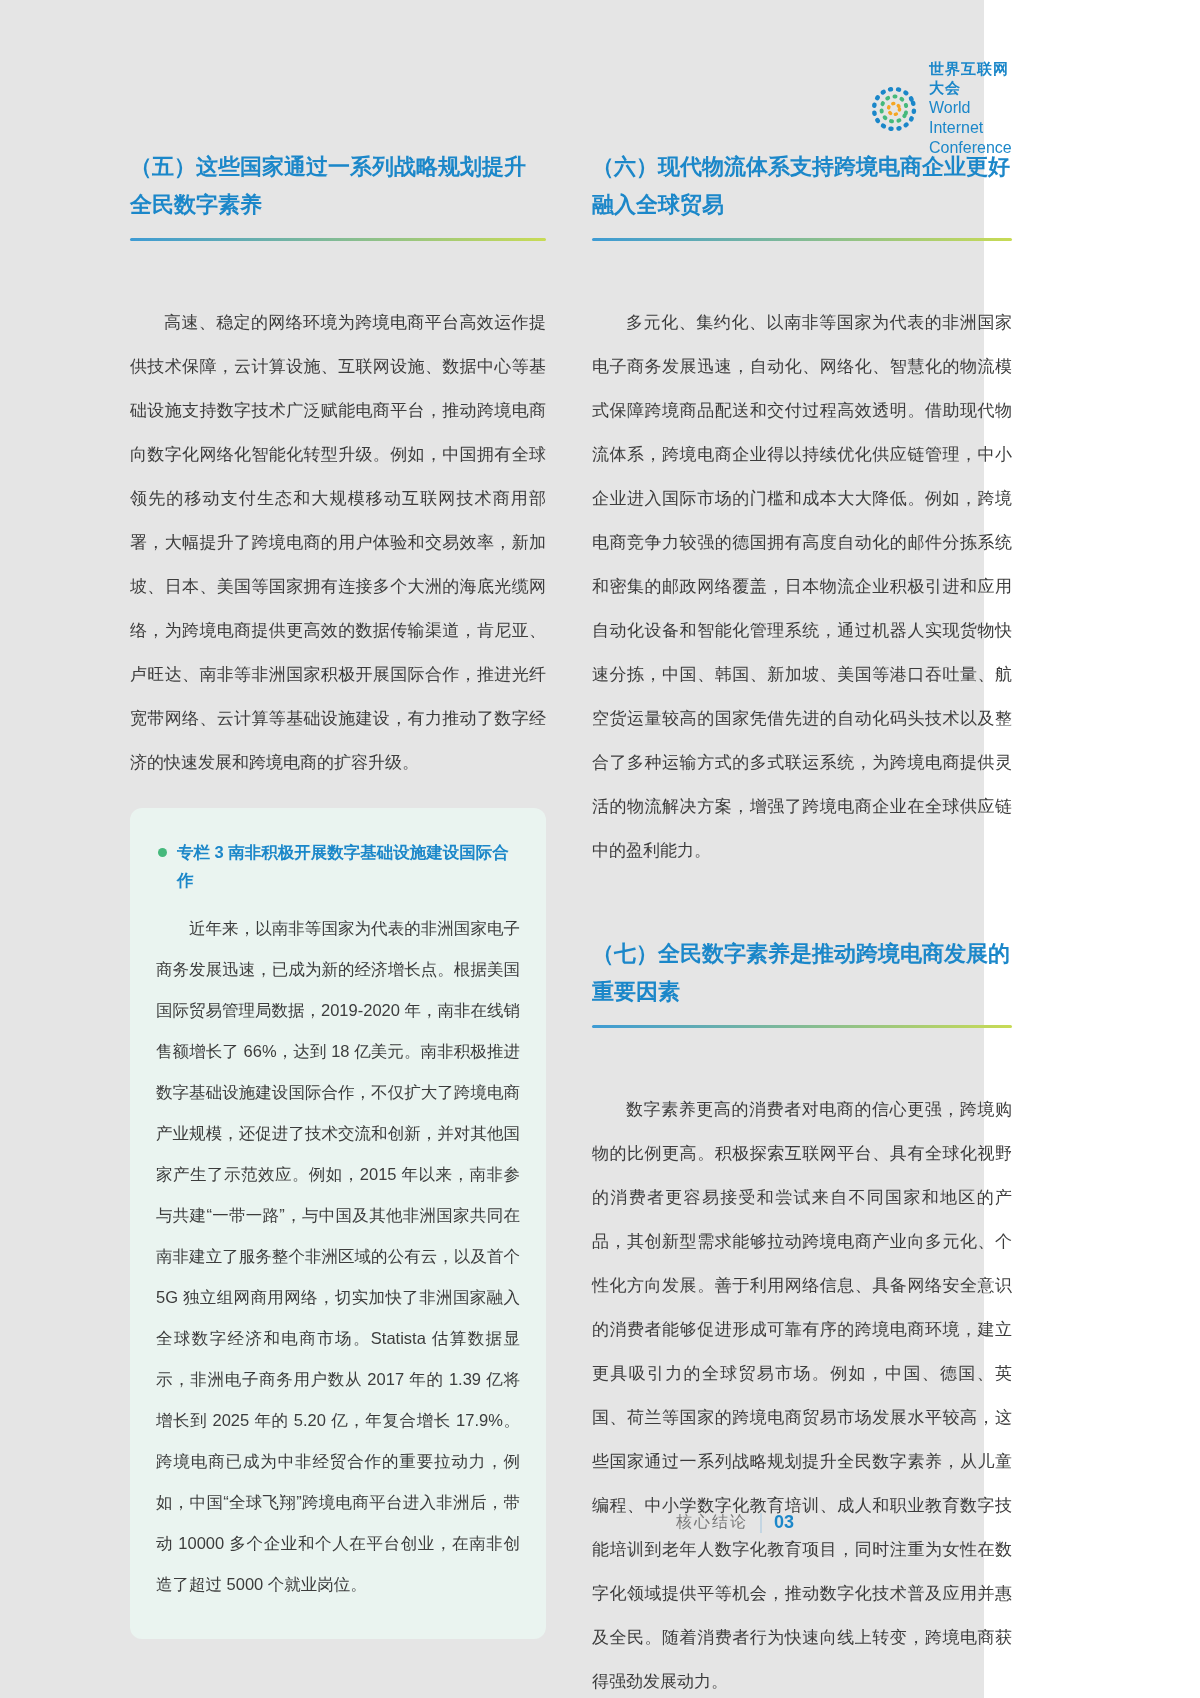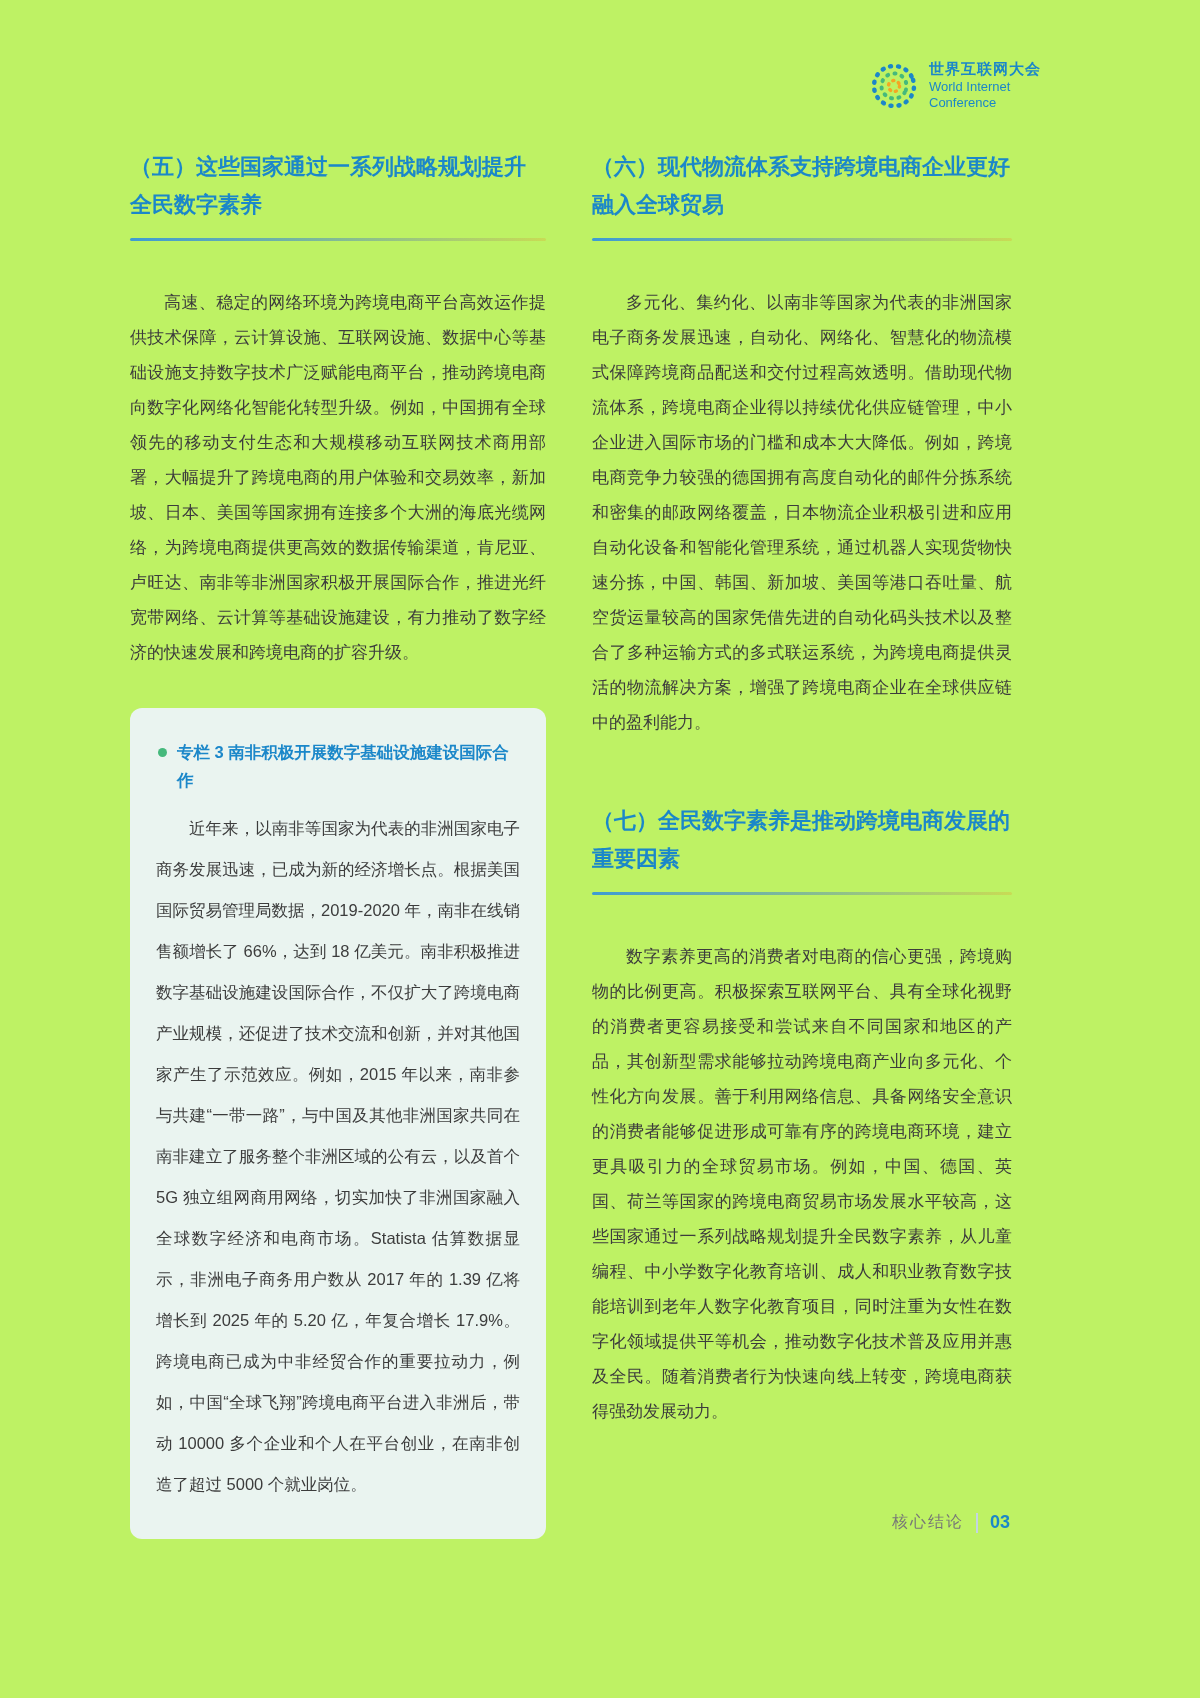--- a/index.html
+++ b/index.html
@@ -1,51 +1,51 @@
 <!DOCTYPE html>
 <html lang="zh" style="--accent_blue: #1B87C9; --accent_green: #45B97C; --divider_start: #3D9BD4; --divider_end: #C8DB55; --box_bg: #EAF4F0; --body_text: #3C3C3C; --footer_gray: #777777; --logo_orange: #F5A623;"><head>
 <meta charset="utf-8">
 <style>
   * { margin:0; padding:0; box-sizing:border-box; }
   html,body { background:#ffffff; }
   body {
     width:1200px; height:1698px; position:relative; overflow:hidden;
     font-family:"Liberation Sans","DejaVu Sans",sans-serif;
   }
-  .page { position:relative; width:1200px; height:1698px; background:#bef264; }
+  .page { position:relative; width:984px; height:1698px; background:#e5e5e5; }
 
   
   .logo { position:absolute; top:60px; left:868px; display:flex; align-items:center; }
   .logo-icon { width:52px; height:52px; display:block; margin-right:9px; }
   .logo-text { display:flex; flex-direction:column; line-height:1.25; }
   .logo-cn { font-size:15px; font-weight:700; color:var(--accent_blue,#1B87C9); letter-spacing:1px; }
-  .logo-en { font-size:13px; color:var(--accent_blue,#1B87C9); }
+  .logo-en { font-size:16px; color:var(--accent_blue,#1B87C9); }
 
   
   .col { position:absolute; top:148px; }
   .col-left  { left:130px; width:416px; }
   .col-right { left:592px; width:420px; }
 
   .section + .section { margin-top:62px; }
   .heading {
     font-size:22px; font-weight:700; line-height:38px;
     color:var(--accent_blue,#1B87C9);
   }
   .divider {
     height:3px; margin-top:14px; border-radius:2px;
     background:linear-gradient(90deg, var(--divider_start,#3D9BD4), var(--divider_end,#C8DB55));
   }
   .bodytext {
-    margin-top:44px; font-size:17px; line-height:35px;
+    margin-top:60px; font-size:17px; line-height:44px;
     color:var(--body_text,#3C3C3C); text-align:justify; text-indent:2em;
   }
 
   
   .box {
-    margin-top:38px; background:var(--box_bg,#EAF4F0);
+    margin-top:23px; background:var(--box_bg,#EAF4F0);
     border-radius:12px; padding:30px 26px 34px 26px;
   }
   .box-title-row { display:flex; align-items:flex-start; }
   .box-bullet {
     flex:0 0 9px; width:9px; height:9px; border-radius:50%;
     background:var(--accent_green,#45B97C); margin:10px 10px 0 2px;
   }
   .box-title {
     font-size:16.5px; font-weight:700; line-height:28px;
     color:var(--accent_blue,#1B87C9);

